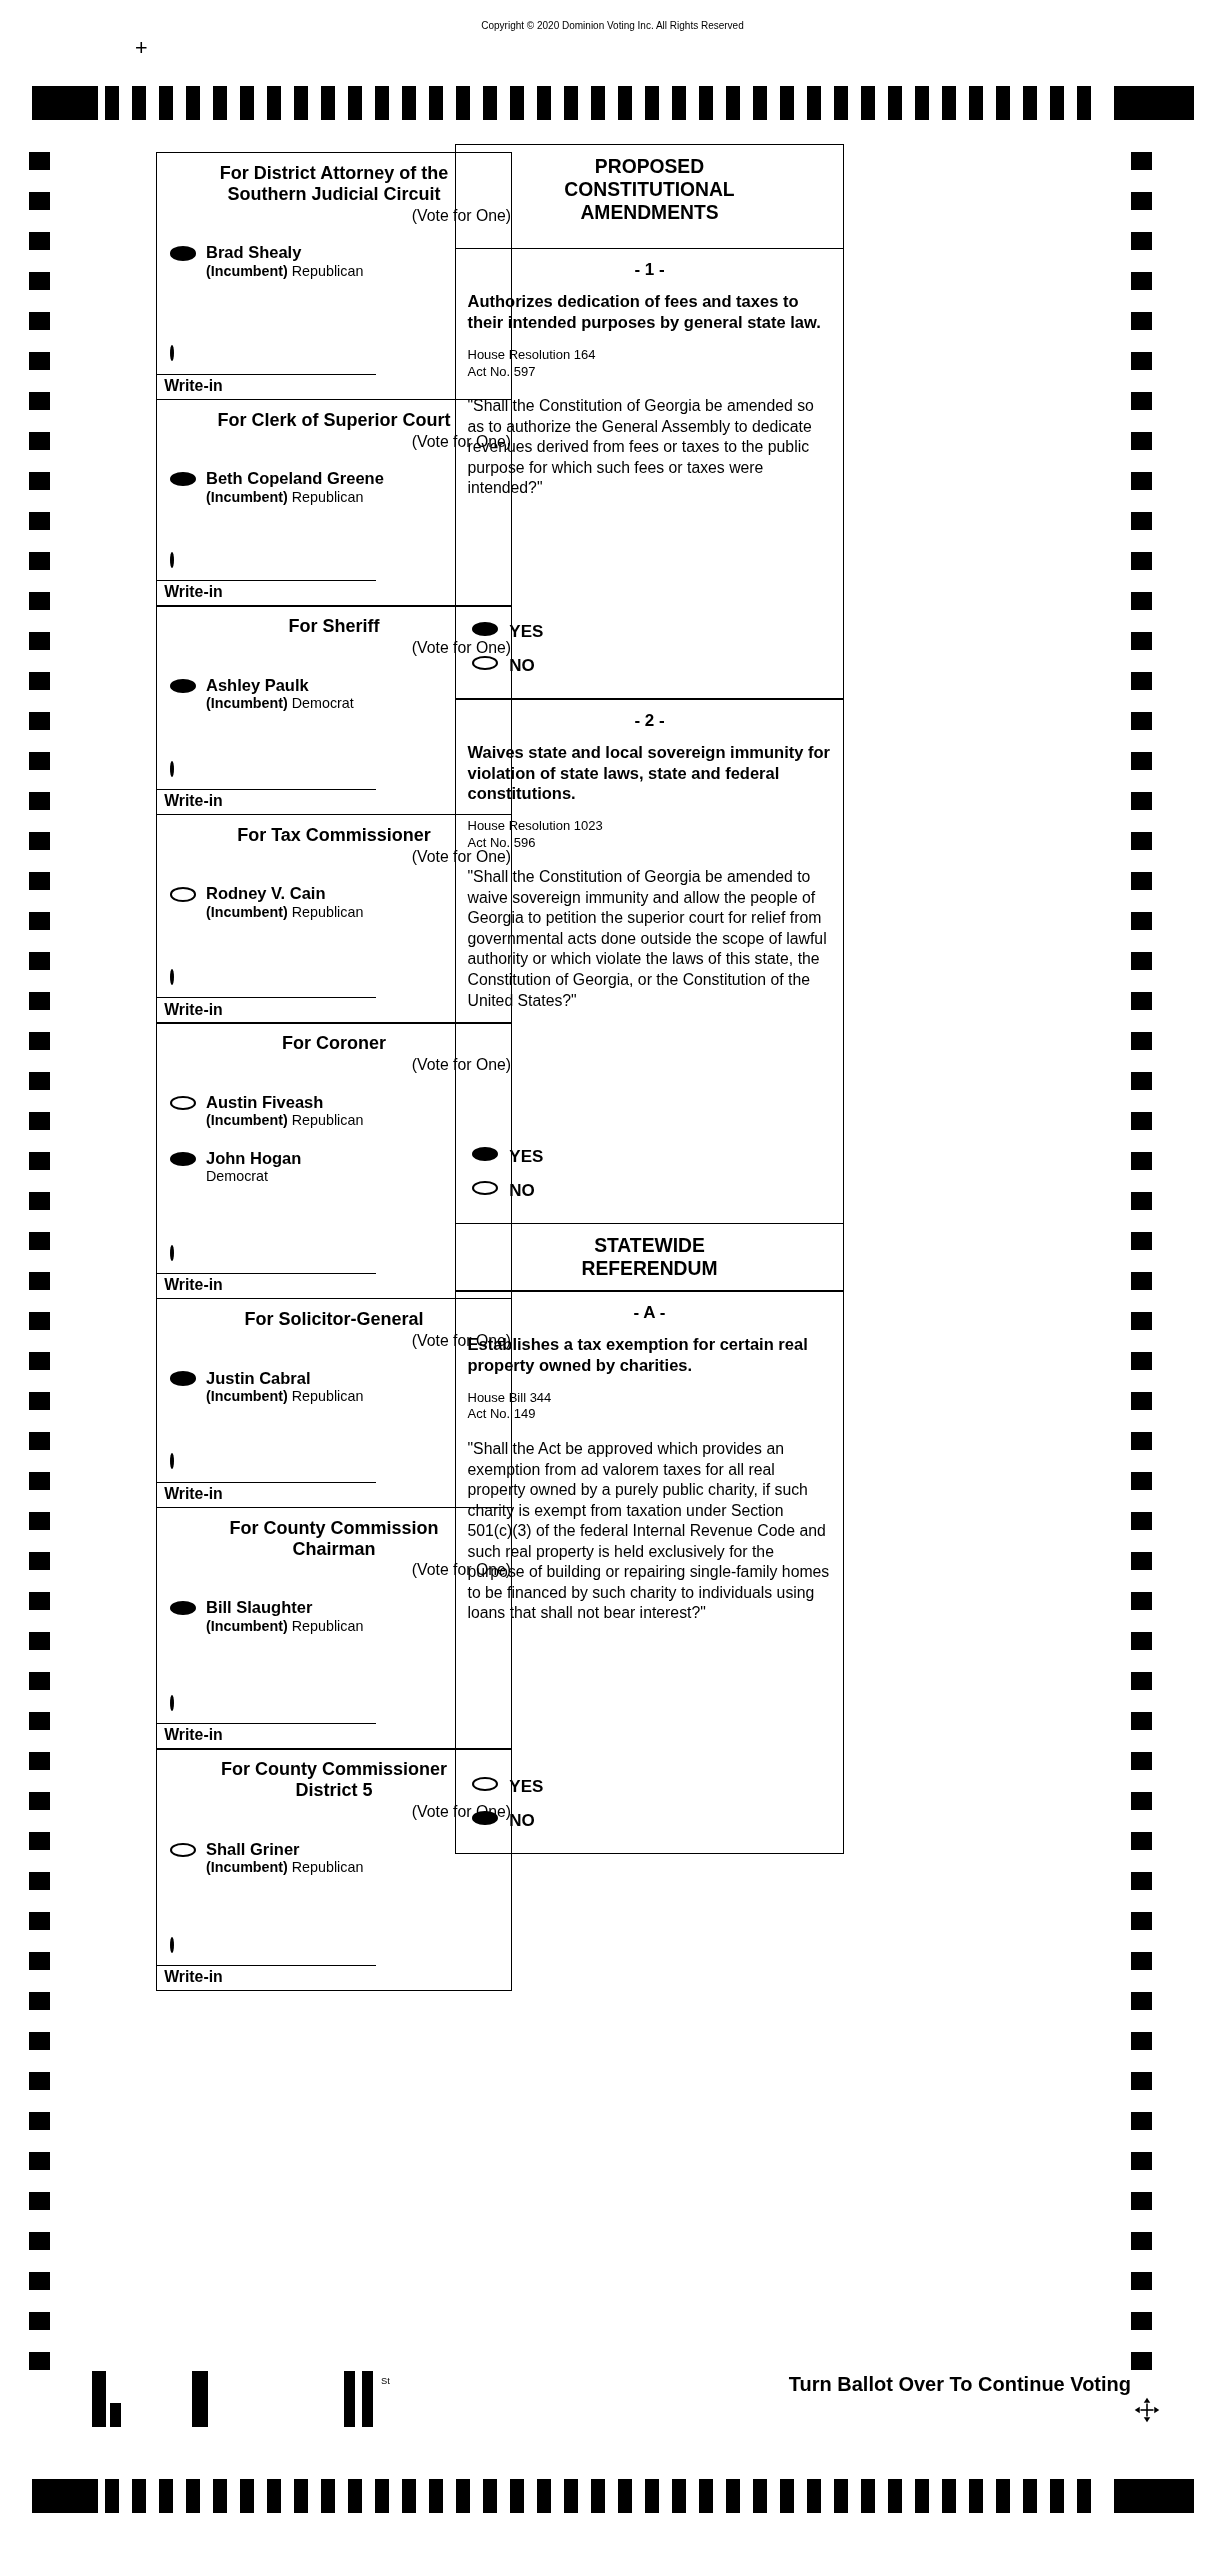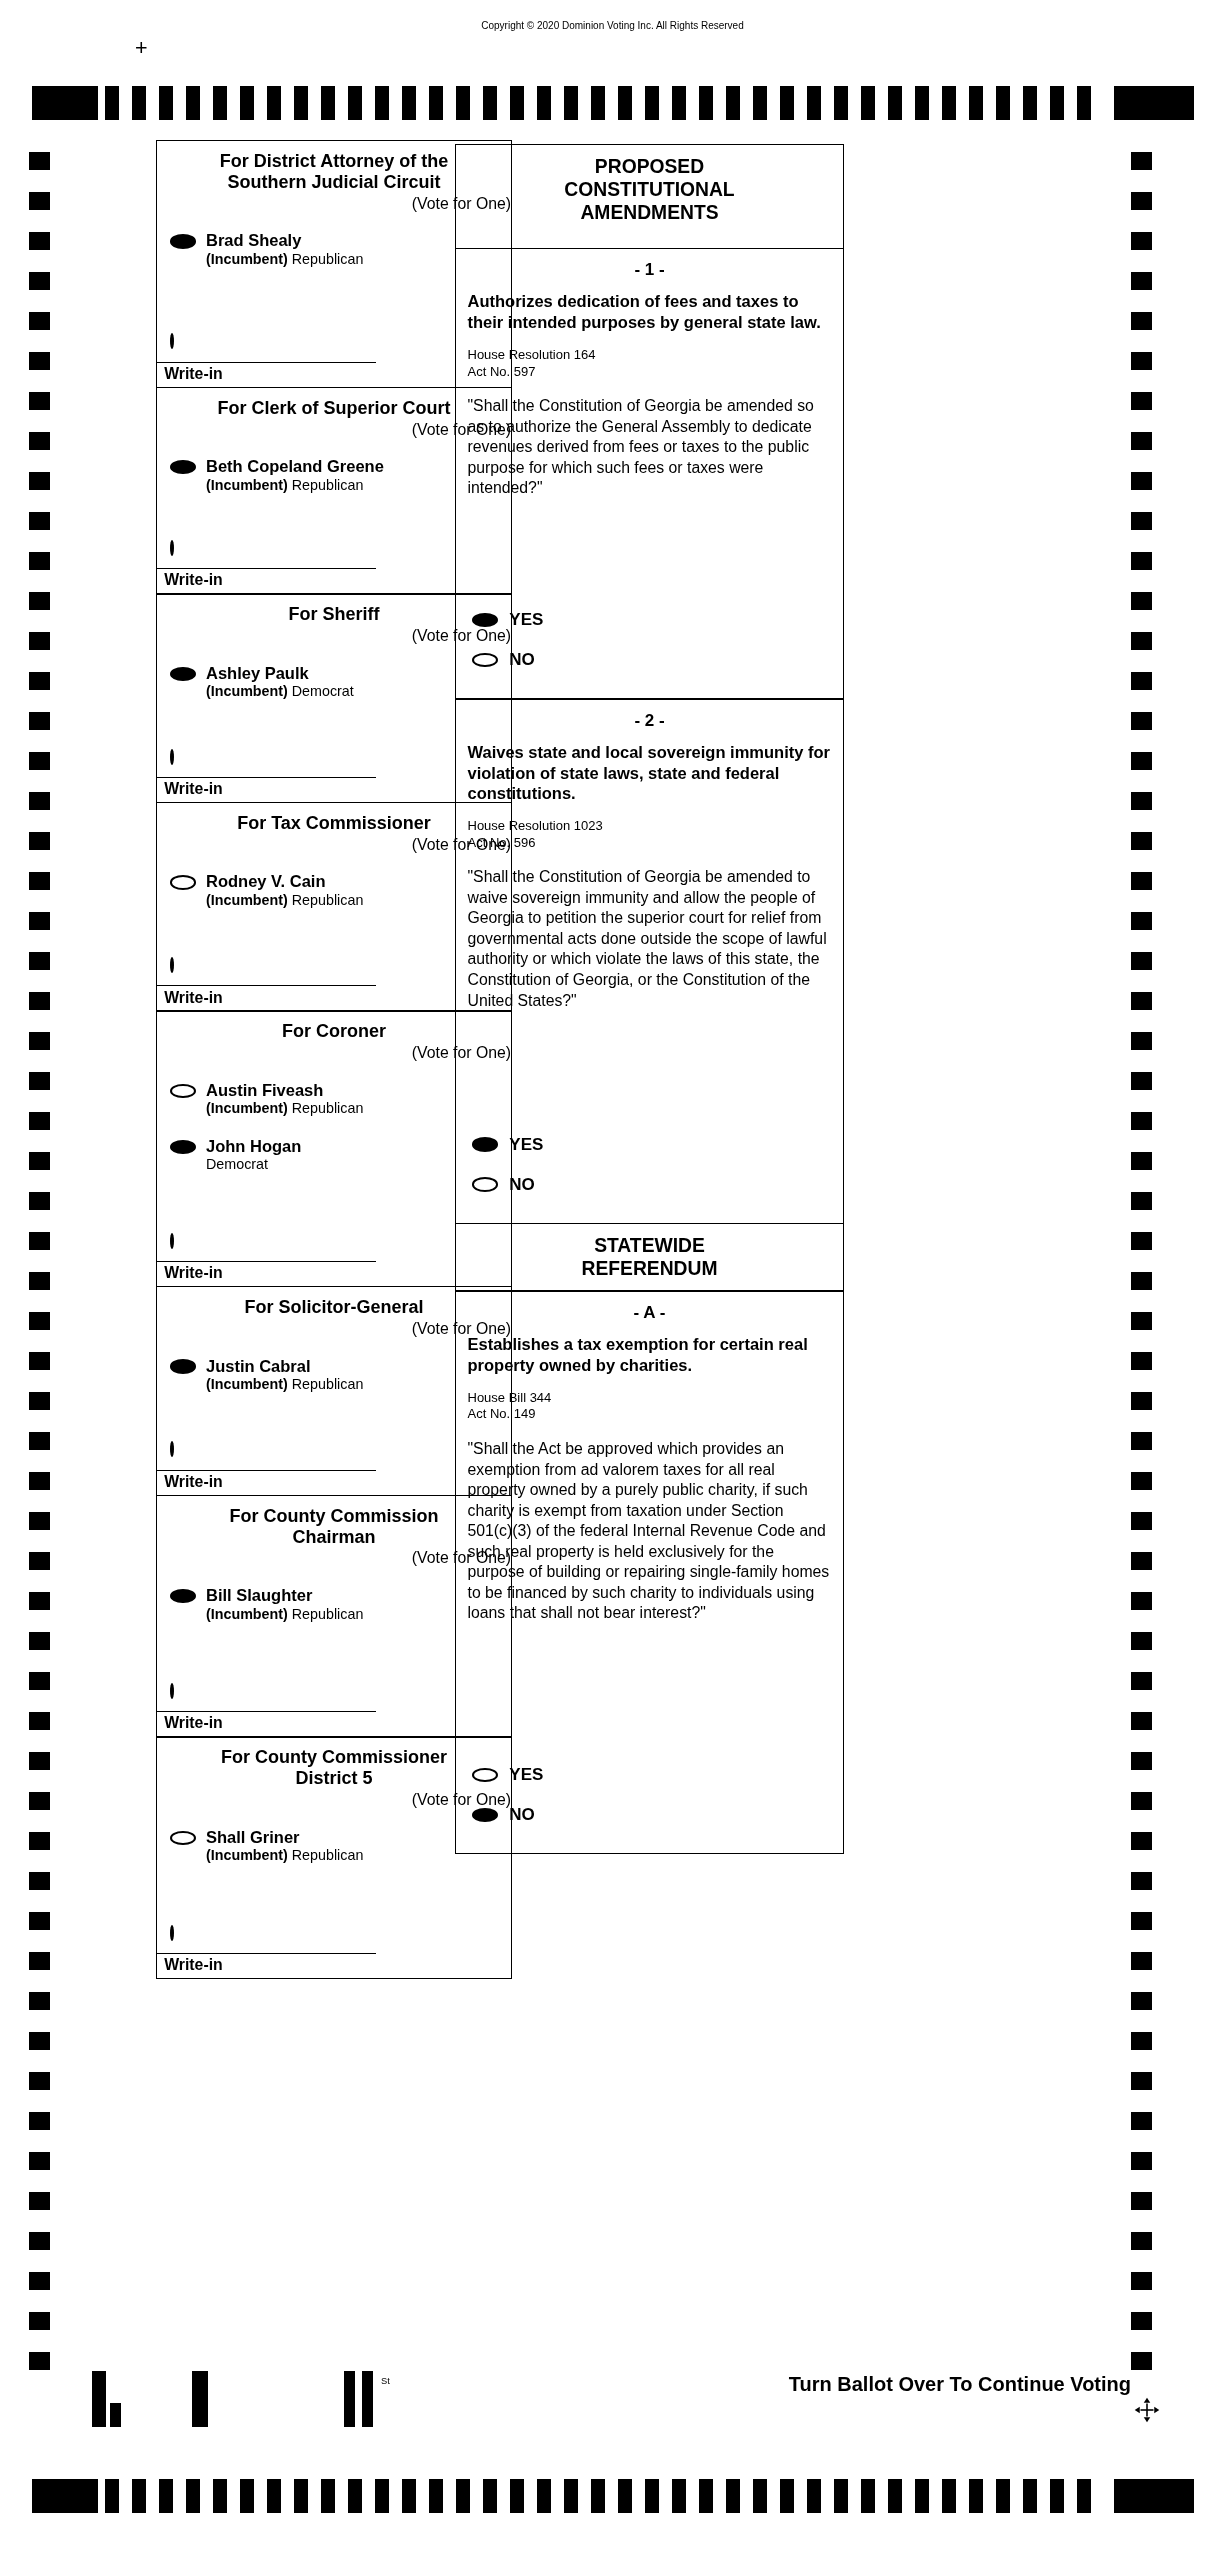--- a/index.html
+++ b/index.html
@@ -22,21 +22,21 @@
   .tb-tl { left:32px;  top:86px;  width:66px;  height:34px; }
   .tb-tr { left:1114px;top:86px;  width:80px; height:34px; }
   .tb-bl { left:32px;  top:2479px; width:66px;  height:34px; }
   .tb-br { left:1114px;top:2479px; width:80px; height:34px; }
   .timing-col { position:absolute; top:152px; width:21px; height:2240px;
     background:repeating-linear-gradient(to bottom, #000 0 18px, transparent 18px 40px); }
   .timing-col.left { left:29px; }
   .timing-col.right { left:1131px; }
 
   
-  .contests-col { position:absolute; left:120px; top:140px; width:356px;padding-left:36px; }
+  .contests-col { position:absolute; left:120px; top:152px; width:356px;padding-left:36px; }
   .measures-col { position:absolute; left:455px; top:144px; width:389px; }
   .contests-col > *, .measures-col > * { margin-top:-1.4px; }
   .contests-col > :first-child, .measures-col > :first-child { margin-top:0; }
 
   
   .race { border:1.4px solid #000; box-sizing:border-box; display:flex; flex-direction:column; padding:4.3px 0 0; }
   .race-title { margin:5.7px 7.2px 0; text-align:center; font-size:18px; font-weight:bold; line-height:1.16; white-space:pre-line; }
   .vote-for { text-align:right; font-size:15.8px; margin-top:2.1px; }
   .candidate { display:flex; align-items:flex-start; padding-left:13px; margin-top:18.6px; }
   .oval { width:26px; height:14.3px; border:2.1px solid #000; border-radius:50%; background:#fff; flex:0 0 auto; box-sizing:border-box; }
@@ -52,21 +52,21 @@
 
   
   .section-header { border:1.4px solid #000; box-sizing:border-box; text-align:center; font-weight:bold;
     font-size:19.3px; line-height:1.2; padding:10px 4.3px 4.3px; white-space:pre-line; }
   .measure { border:1.4px solid #000; box-sizing:border-box; display:flex; flex-direction:column; padding:5.7px 11.5px 5.7px; }
   .m-num { text-align:center; font-weight:bold; font-size:17px; margin:5.7px 0 11.5px; }
   .m-summary { font-weight:bold; font-size:16.5px; line-height:1.24; margin:0 0 14.3px; }
   .m-ref { font-size:13px; line-height:1.3; margin:0 0 15.8px; }
   .m-question { font-size:15.8px; line-height:1.3; margin:0; }
   .m-choices { margin-top:auto; padding:7.2px 0 2.9px; }
-  .choice { display:flex; align-items:center; padding-left:4.3px; margin:20px 0; }
+  .choice { display:flex; align-items:flex-start; padding-left:4.3px; margin:14px 0; }
   .choice .oval { margin-right:11.5px; }
   .choice-label { font-weight:bold; font-size:17px; }
 
   
   .footer-instruction { position:absolute; left:573px; top:2373px; width:558px; text-align:right; font-weight:bold; font-size:20px; }
   .compass { position:absolute; left:1134px; top:2397px; width:26px; height:26px; }
   .idbar { position:absolute; background:#000; }
   .idbar.b1 { left:92px; top:2371px; width:14.3px; height:56px; }
   .idbar.b2 { left:110px; top:2403px; width:10.7px; height:24px; }
   .idbar.b3 { left:192px; top:2371px; width:15.8px; height:56px; }

